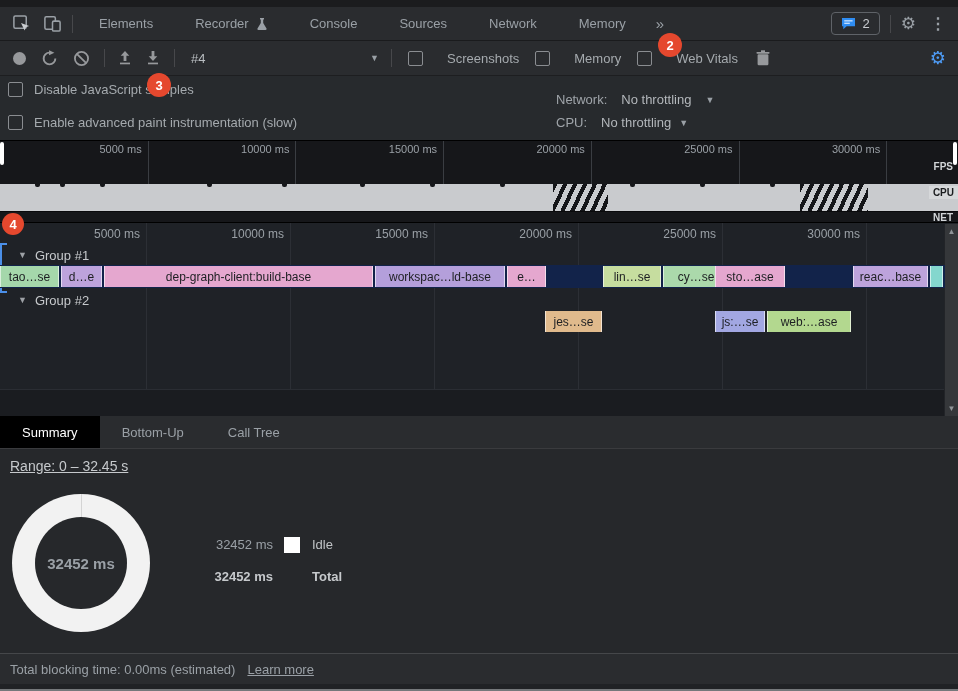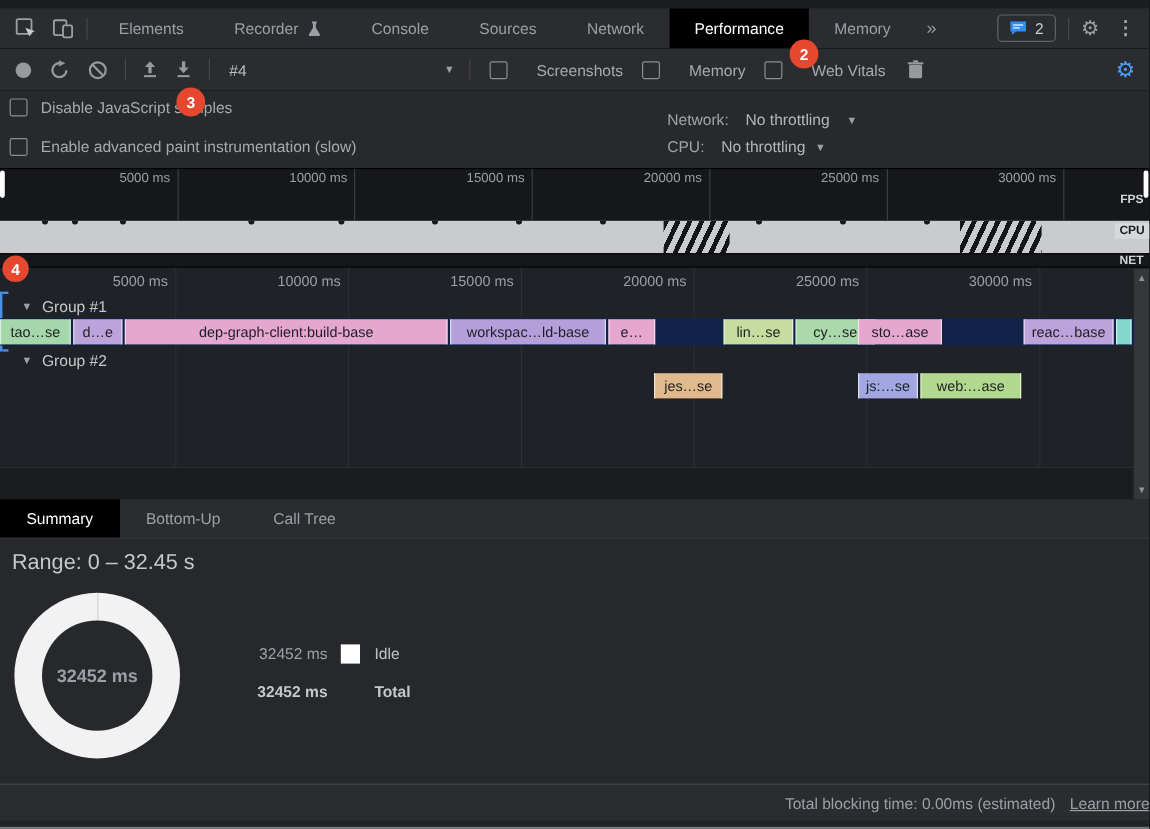--- a/index.html
+++ b/index.html
@@ -75,36 +75,36 @@
   .bracket::before{top:0;} .bracket::after{bottom:0;}
   .fl-scroll{position:absolute;right:0;top:1px;width:13px;height:192px;background:#35373a;border-left:1px solid #222428;}
   .fl-scroll .arr{position:absolute;left:0;width:13px;text-align:center;font-size:8px;color:#909498;cursor:pointer;}
 
   
   .bottabs{position:absolute;left:0;top:416px;width:958px;height:32px;background:#2a2c2f;
            border-bottom:1px solid #3a3b3e;display:flex;}
   .btab{display:flex;align-items:center;padding:0 22px;font-size:13px;color:#9aa0a6;cursor:pointer;}
   .btab.active{background:#000;color:#fff;}
   .sumpane{position:absolute;left:0;top:449px;width:958px;height:204px;background:#26282b;}
-  .range{position:absolute;left:10px;top:9px;font-size:18px;color:#c6c9cc;}
+  .range{position:absolute;left:10px;top:9px;font-size:14px;color:#c6c9cc;text-decoration:underline;}
   .donut{position:absolute;left:12px;top:45px;width:138px;height:138px;border-radius:50%;background:#f2f2f2;}
   .donut::before{content:"";position:absolute;left:50%;top:0;width:1px;height:24px;background:rgba(0,0,0,.12);}
   .donut-hole{position:absolute;left:23px;top:23px;width:92px;height:92px;border-radius:50%;background:#26282b;
               display:flex;align-items:center;justify-content:center;}
   .donut-center{font-size:15px;font-weight:bold;color:#9aa0a6;}
   .legend-row{position:absolute;height:18px;font-size:13px;}
   .legend-val{position:absolute;left:150px;width:123px;text-align:right;color:#9aa0a6;}
   .legend-swatch{position:absolute;left:284px;top:0px;width:16px;height:16px;background:#fff;}
   .legend-lab{position:absolute;left:312px;color:#c0c3c6;}
   .legend-row.bold .legend-val,.legend-row.bold .legend-lab{font-weight:bold;color:#c6c9cc;}
 
   
   .footer{position:absolute;left:0;top:653px;width:958px;height:31px;background:#2a2c2f;
           border-top:1px solid #45474a;display:flex;align-items:center;padding-left:10px;box-sizing:border-box;
-          font-size:13px;color:#9aa0a6;gap:12px;justify-content:flex-end;}
+          font-size:13px;color:#9aa0a6;gap:12px;}
   .footer a{color:#9aa0a6;text-decoration:underline;cursor:pointer;}
   .winbottom{position:absolute;left:0;top:684px;width:958px;height:7px;background:#202225;
              border-bottom:2px solid #75787b;box-sizing:border-box;}
 
   
   .badge{position:absolute;width:24px;height:24px;border-radius:50%;background:#e5482e;color:#fff;
          font-size:13px;font-weight:bold;display:flex;align-items:center;justify-content:center;z-index:50;}
 </style>
 </head>
 <body>
@@ -141,23 +141,20 @@
           </span>
         </div>
         <div class="tab">
           <span>Console</span>
         </div>
         <div class="tab">
           <span>Sources</span>
         </div>
         <div class="tab">
           <span>Network</span>
-        </div>
-        <div class="tab active">
-          <span>Performance</span>
         </div>
         <div class="tab">
           <span>Memory</span>
         </div>
         <div class="more-tabs">»</div>
       </div>
     <div class="tb-right">
       <div class="chat-btn">
         <span style="display:flex;">
           <svg width="15" height="13" viewBox="0 0 16 14">

